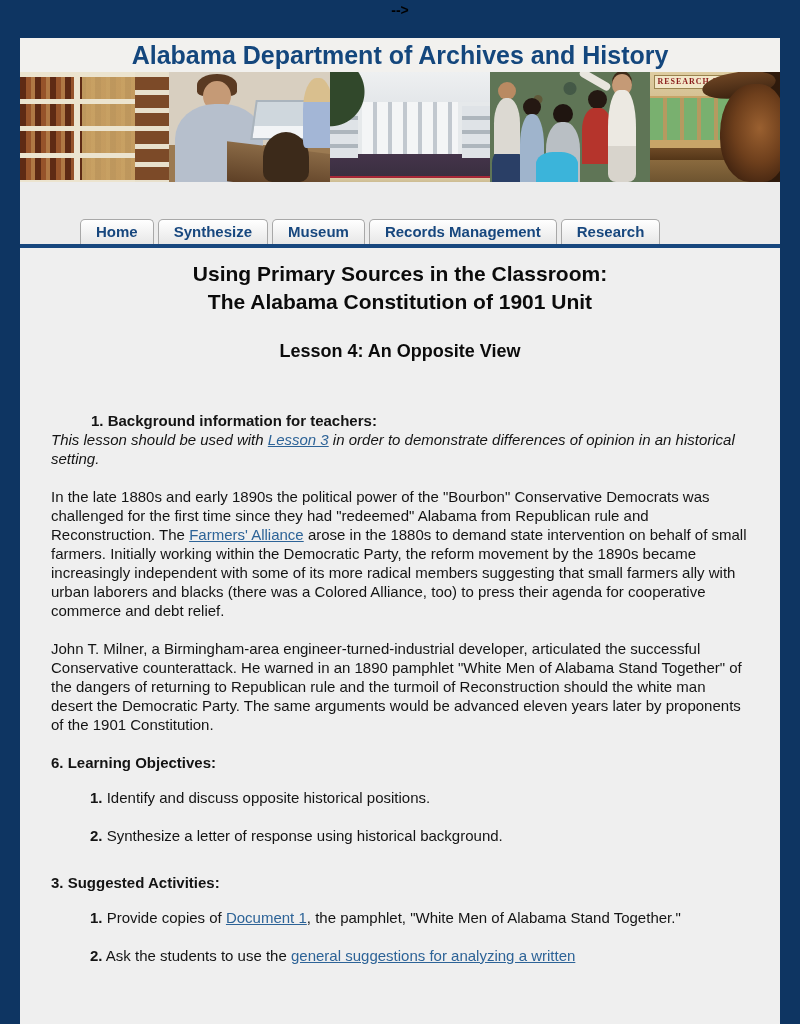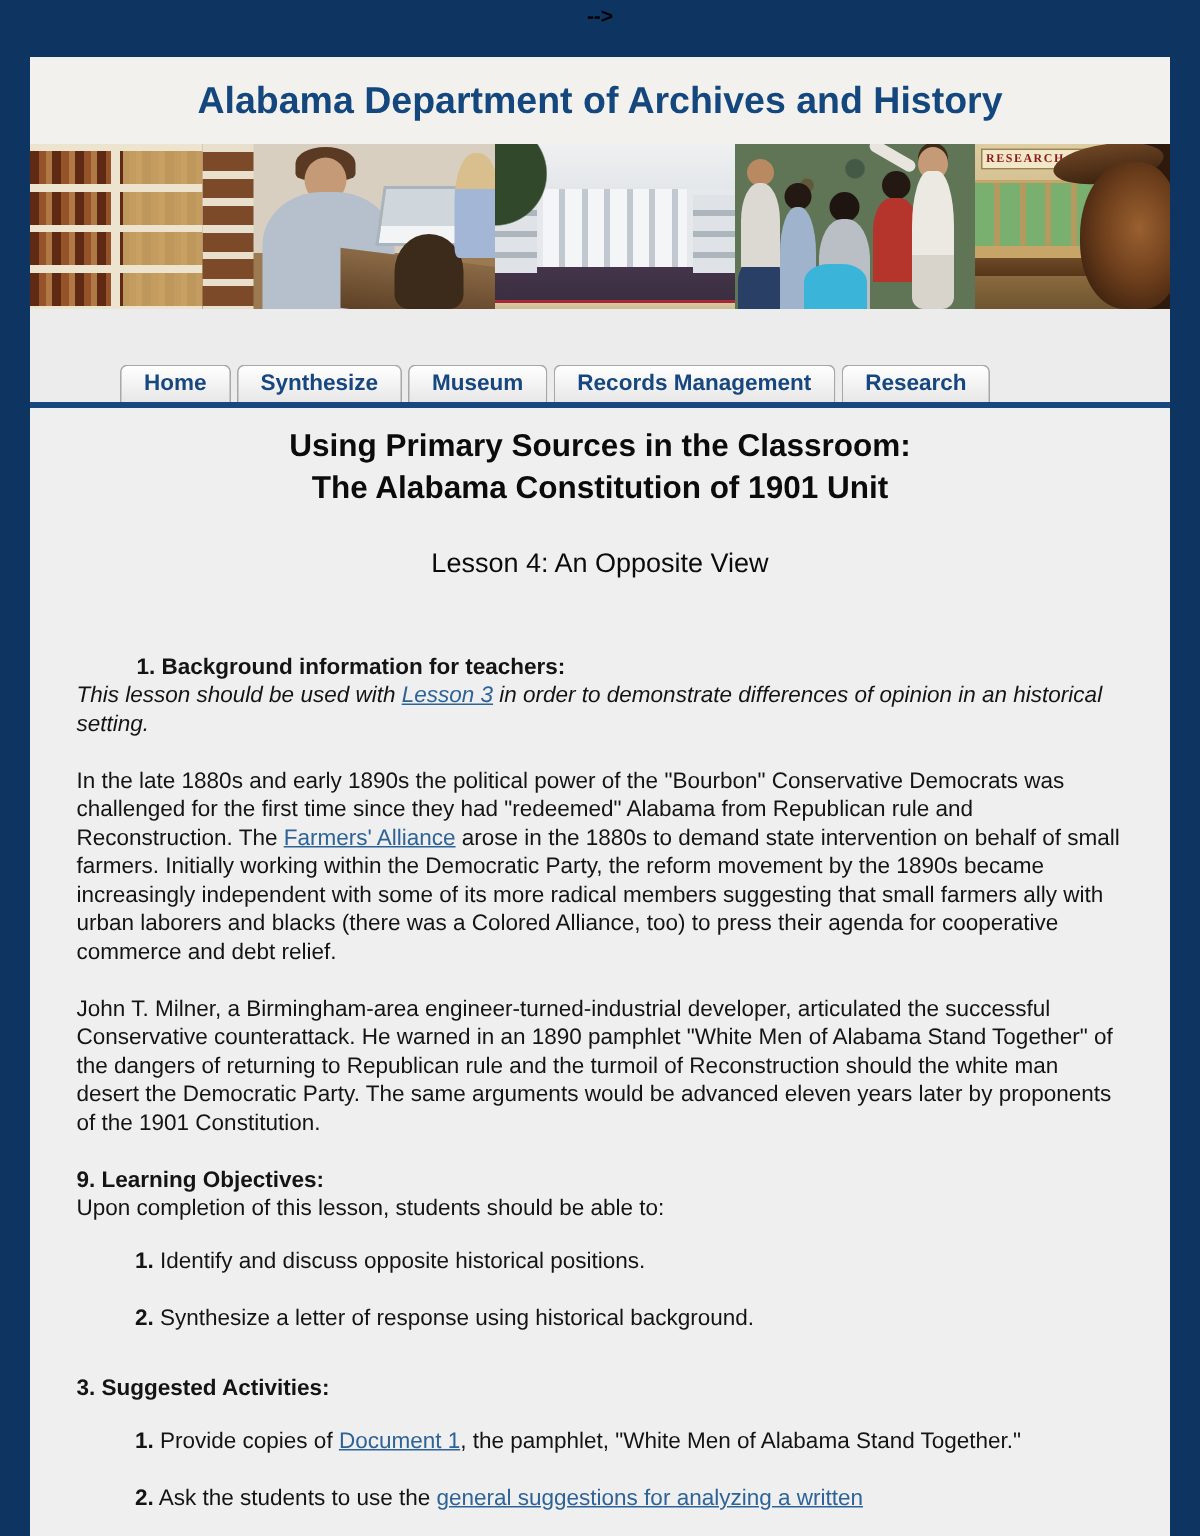--- a/index.html
+++ b/index.html
@@ -6,21 +6,21 @@
   body{
     width:800px;height:1024px;overflow:hidden;
     background:#0e3562;
     font-family:"Liberation Sans", sans-serif;
   }
   .top-note{height:36px;padding-top:2px;text-align:center;color:#000;font-size:14px;font-weight:bold;}
   .page{width:760px;margin:0 auto;}
 
   
   .masthead{background:#f2f1ee;text-align:center;padding:4px 0 3px;}
-  .masthead h1{margin:12px;font-size:25px;line-height:27px;font-weight:bold;color:#14477d;}
+  .masthead h1{margin:0;font-size:25px;line-height:27px;font-weight:bold;color:#14477d;}
 
   
   .banner{height:110px;display:flex;position:relative;overflow:hidden;background:#cfc4ae;}
   .seg{position:relative;height:110px;overflow:hidden;flex:none;}
   .fig{position:absolute;}
   .seg-shelves{width:115px;background-color:#8a5a32;background-image:
     linear-gradient(90deg, transparent 0 54px, #ece4cf 54px 60px, transparent 60px 100%),
     repeating-linear-gradient(180deg, #ece4cf 0 5px, transparent 5px 27px),
     linear-gradient(90deg, transparent 0 62px, rgba(203,166,103,.88) 62px 100%),
     repeating-linear-gradient(90deg, #5e2a14 0 6px, #96532a 6px 11px, #b07844 11px 15px);}
@@ -79,21 +79,21 @@
   .tabband{background:#ececec;height:62px;position:relative;}
   .tabs{position:absolute;left:60px;bottom:0;display:flex;gap:4px;}
   .tab{display:block;padding:3px 15px 4px;background:linear-gradient(#ffffff,#e7e7e7);
        border:1px solid #a8a8a8;border-bottom:none;border-radius:5px 5px 0 0;
        font-weight:bold;font-size:15px;color:#17477e;text-decoration:none;}
   .navy-rule{height:4px;background:#17477e;}
 
   
   .content{background:#efefef;padding:6px 31px 60px;min-height:717px;color:#141414;font-size:15px;line-height:19px;}
   .main-title{font-size:21px;line-height:28px;margin:6px 0 0;text-align:center;color:#0b0b0b;font-weight:bold;}
-  .lesson-title{font-size:18px;line-height:22px;margin:24px 0 0;text-align:center;font-weight:normal;color:#0b0b0b;}
+  .lesson-title{font-size:18px;line-height:22px;margin:24px 0 0;text-align:center;font-weight:bold;color:#0b0b0b;}
   .sec-heading{font-weight:bold;margin:19px 0 0;}
   .first-heading{margin-top:49px;margin-left:40px;}
   .acts-heading{margin-top:28px;}
   .intro-para{font-style:italic;margin:0;}
   .para{margin:19px 0 0;}
   .obj-intro{margin:0;}
   .numlist{margin:16px 0 0 39px;}
   .numitem{margin:0 0 19px;}
   .numitem:last-child{margin-bottom:0;}
   .b{font-weight:bold;}
@@ -166,22 +166,21 @@
       <span>The Alabama Constitution of 1901 Unit</span>
     </h2>
     <h3 class="lesson-title">Lesson 4: An Opposite View</h3>
 
     <p class="sec-heading first-heading">1. Background information for teachers:</p>
     <p class="intro-para"><span>This lesson should be used with </span><a href="#" class="lnk">Lesson 3</a><span> in order to demonstrate differences of opinion in an historical setting.</span></p>
 
     <p class="para"><span>In the late 1880s and early 1890s the political power of the "Bourbon" Conservative Democrats was challenged for the first time since they had "redeemed" Alabama from Republican rule and Reconstruction. The </span><a href="#" class="lnk">Farmers' Alliance</a><span> arose in the 1880s to demand state intervention on behalf of small farmers. Initially working within the Democratic Party, the reform movement by the 1890s became increasingly independent with some of its more radical members suggesting that small farmers ally with urban laborers and blacks (there was a Colored Alliance, too) to press their agenda for cooperative commerce and debt relief.</span></p>
     <p class="para"><span>John T. Milner, a Birmingham-area engineer-turned-industrial developer, articulated the successful Conservative counterattack. He warned in an 1890 pamphlet "White Men of Alabama Stand Together" of the dangers of returning to Republican rule and the turmoil of Reconstruction should the white man desert the Democratic Party. The same arguments would be advanced eleven years later by proponents of the 1901 Constitution.</span></p>
 
-    <p class="sec-heading">9. Learning Objectives:</p>
-    <p class="obj-intro">Upon completion of this lesson, students should be able to:</p>
+    <p class="sec-heading">6. Learning Objectives:</p>
     <div class="numlist">
       <p class="numitem">
         <span class="b">1.</span>
         <span>Identify and discuss opposite historical positions.</span>
       </p>
       <p class="numitem">
         <span class="b">2.</span>
         <span>Synthesize a letter of response using historical background.</span>
       </p>
     </div>

